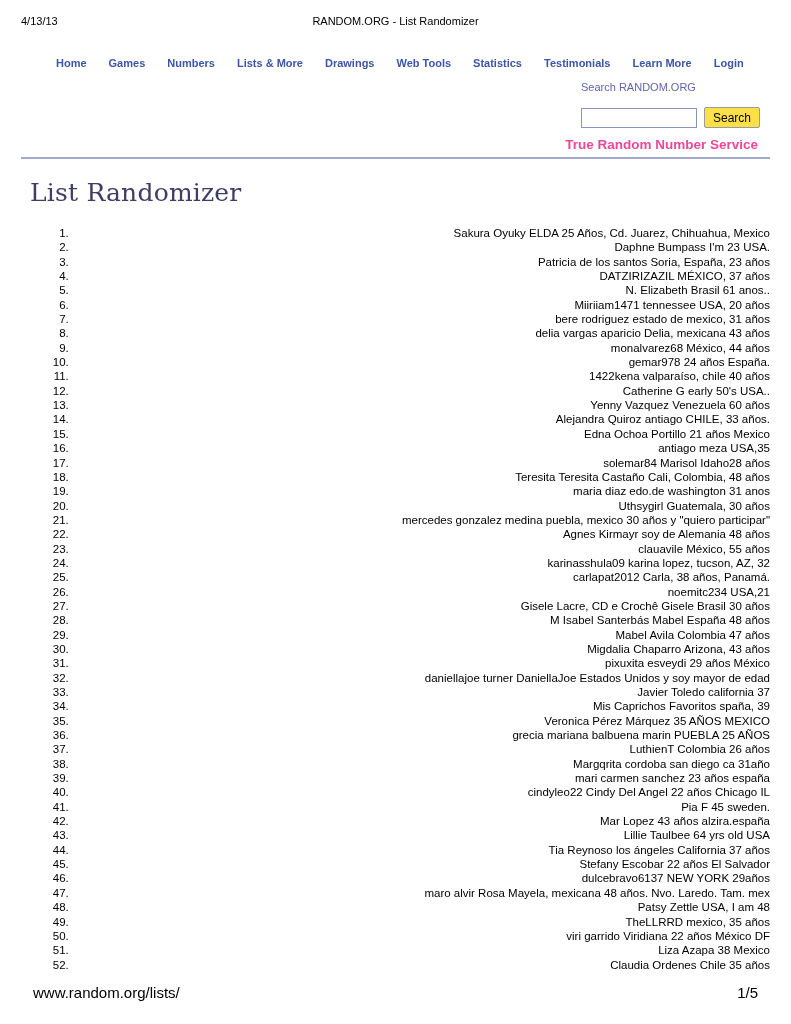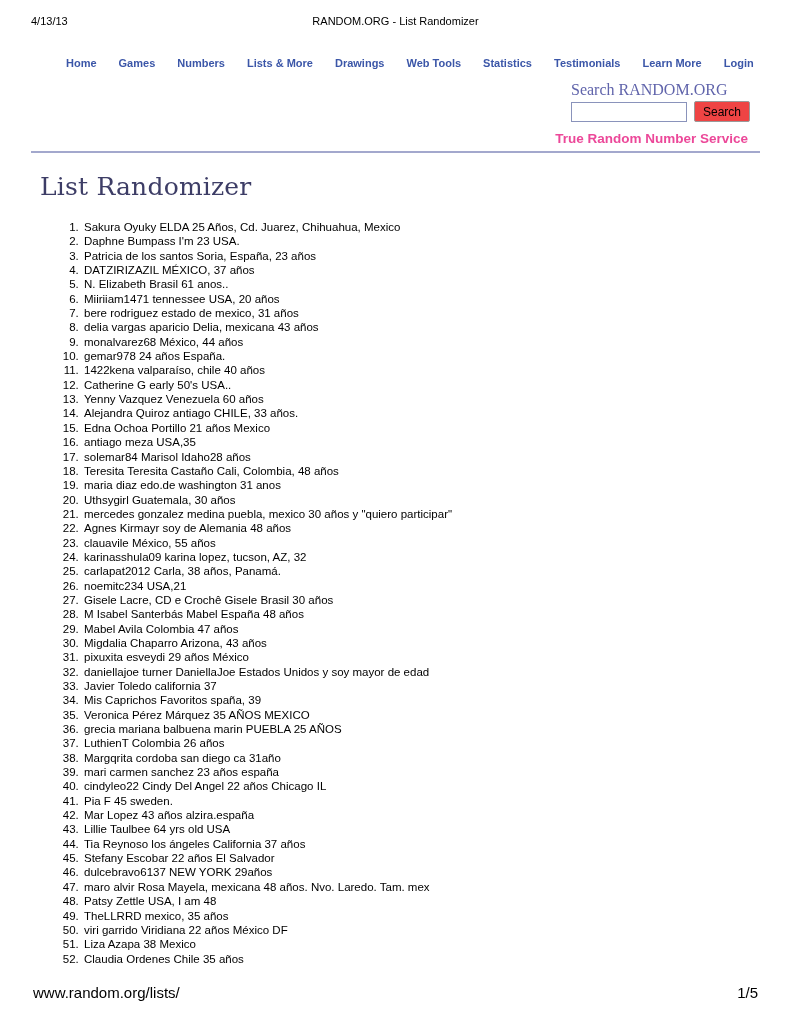--- a/index.html
+++ b/index.html
@@ -7,21 +7,21 @@
   body {
     font-family: "Liberation Sans", sans-serif;
     color: #000;
   }
   .page {
     position: relative;
     width: 791px;
     height: 1024px;
     background: #fff;
     overflow: hidden;
-    padding: 0 31px;
+    padding: 0 21px;
   }
 
   
   .print-header {
     display: flex;
     align-items: baseline;
     padding-top: 15px;
     font-size: 11px;
     color: #000;
   }
@@ -46,44 +46,43 @@
   }
 
   
   .search-block {
     width: 172px;
     margin-left: auto;
     margin-right: 17px;
     margin-top: 12px;
   }
   .search-label {
-    font-size: 16px;
+    font-size: 11px;
     color: #6064ab;
-    margin-bottom: 2px;
-    font-family: Liberation Serif, serif;
+    margin-bottom: 14px;
   }
   .search-row {
     display: flex;
     align-items: center;
     gap: 7px;
   }
   .search-input {
     width: 116px;
     height: 20px;
     border: 1px solid #8a93bb;
     font-size: 11px;
     padding: 0 3px;
     outline: none;
   }
   .search-button {
     height: 21px;
     padding: 1px 8px;
     font-size: 12px;
     font-family: "Liberation Sans", sans-serif;
-    background: #ef4444;
+    background: #fde047;
     border: 1px solid #9a9a9a;
     border-radius: 2px;
     color: #000;
   }
 
   .tagline {
     text-align: right;
     margin-right: 12px;
     margin-top: 9px;
     font-size: 13.5px;
@@ -111,20 +110,21 @@
     margin-top: 16px;
     margin-left: 12px;
     font-size: 12px;
     color: #000;
   }
   .randomized-list {
     margin-top: 19px;
     padding-left: 51px;
     font-size: 11.5px;
     color: #000;
+    text-align: right;
   }
   .randomized-list li {
     line-height: 14.35px;
     padding-left: 2px;
   }
 
   
   .print-footer {
     position: absolute;
     left: 33px;

